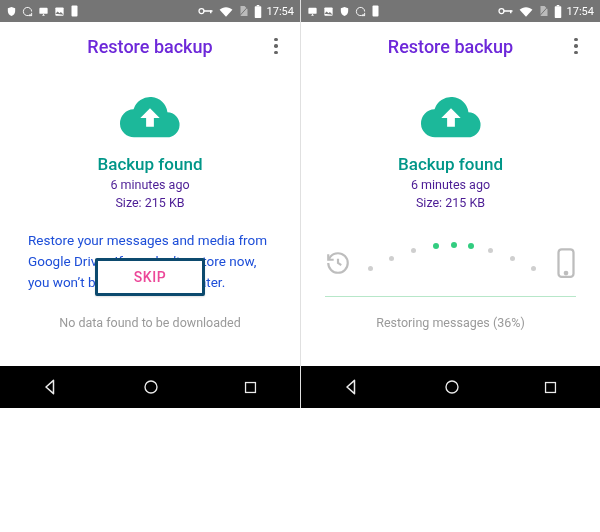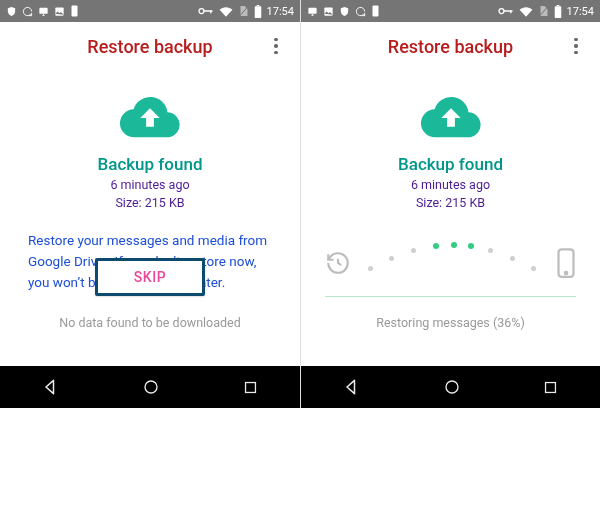--- a/index.html
+++ b/index.html
@@ -7,21 +7,21 @@
   .phone { width: 300px; height: 408px; display: flex; flex-direction: column; background: #fff; position: relative; }
   .phone + .phone { border-left: 1px solid #e0e0e0; }
 
   
   .status { height: 22px; background: #757575; color: #fff; display: flex; align-items: center; justify-content: space-between; padding: 0 6px; font-size: 11px; }
   .status .left, .status .right { display: flex; align-items: center; gap: 5px; }
   .status svg { display: block; }
 
   
   .header { height: 48px; display: flex; align-items: center; justify-content: center; position: relative; }
-  .header-title { color: #b91c1c; font-size: 18px; font-weight: 500; }
+  .header-title { color: #6d28d9; font-size: 18px; font-weight: 500; }
   .overflow { position: absolute; right: 4px; top: 0; bottom: 0; width: 40px; display: flex; align-items: center; justify-content: center; cursor: pointer; }
   .overflow .dot { width: 3.5px; height: 3.5px; border-radius: 50%; background: #666; margin: 1.5px 0; }
   .overflow-col { display:flex; flex-direction:column; align-items:center;}
 
   
   .body { flex: 1 1 auto; display: flex; flex-direction: column; align-items: center; padding: 10px 28px 8px; }
   .cloud-wrap { margin-top: 14px; }
   .found { color: #009688; font-size: 17px; font-weight: 500; margin-top: 12px; }
   .meta { color: #4c1d95; font-size: 12.5px; line-height: 1.45; text-align: center; margin-top: 2px; }
   .desc { color: #1d4ed8; font-size: 13.5px; line-height: 1.55; margin-top: 18px; text-align: left; width: 100%; }

